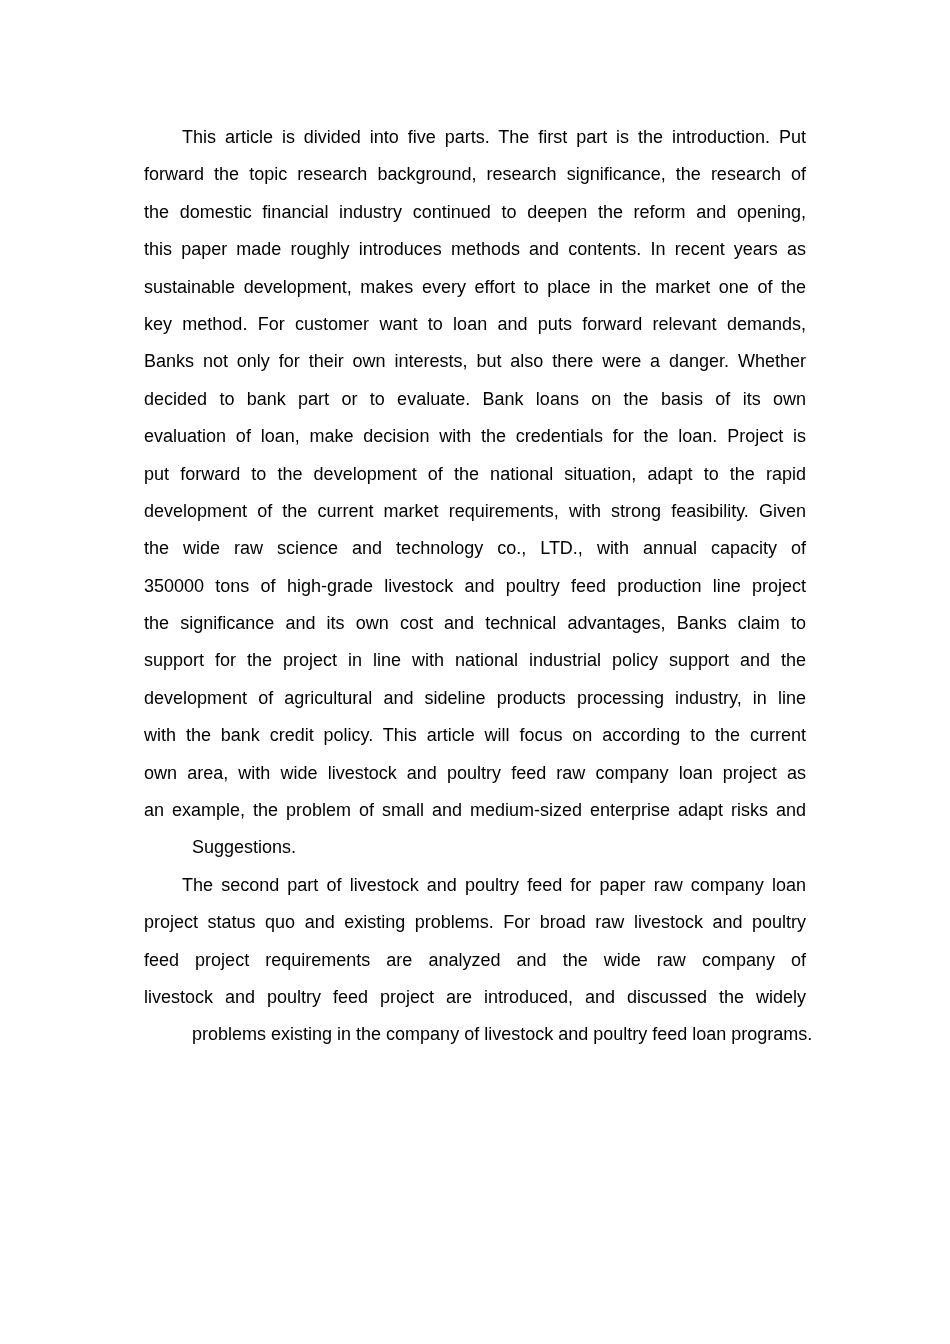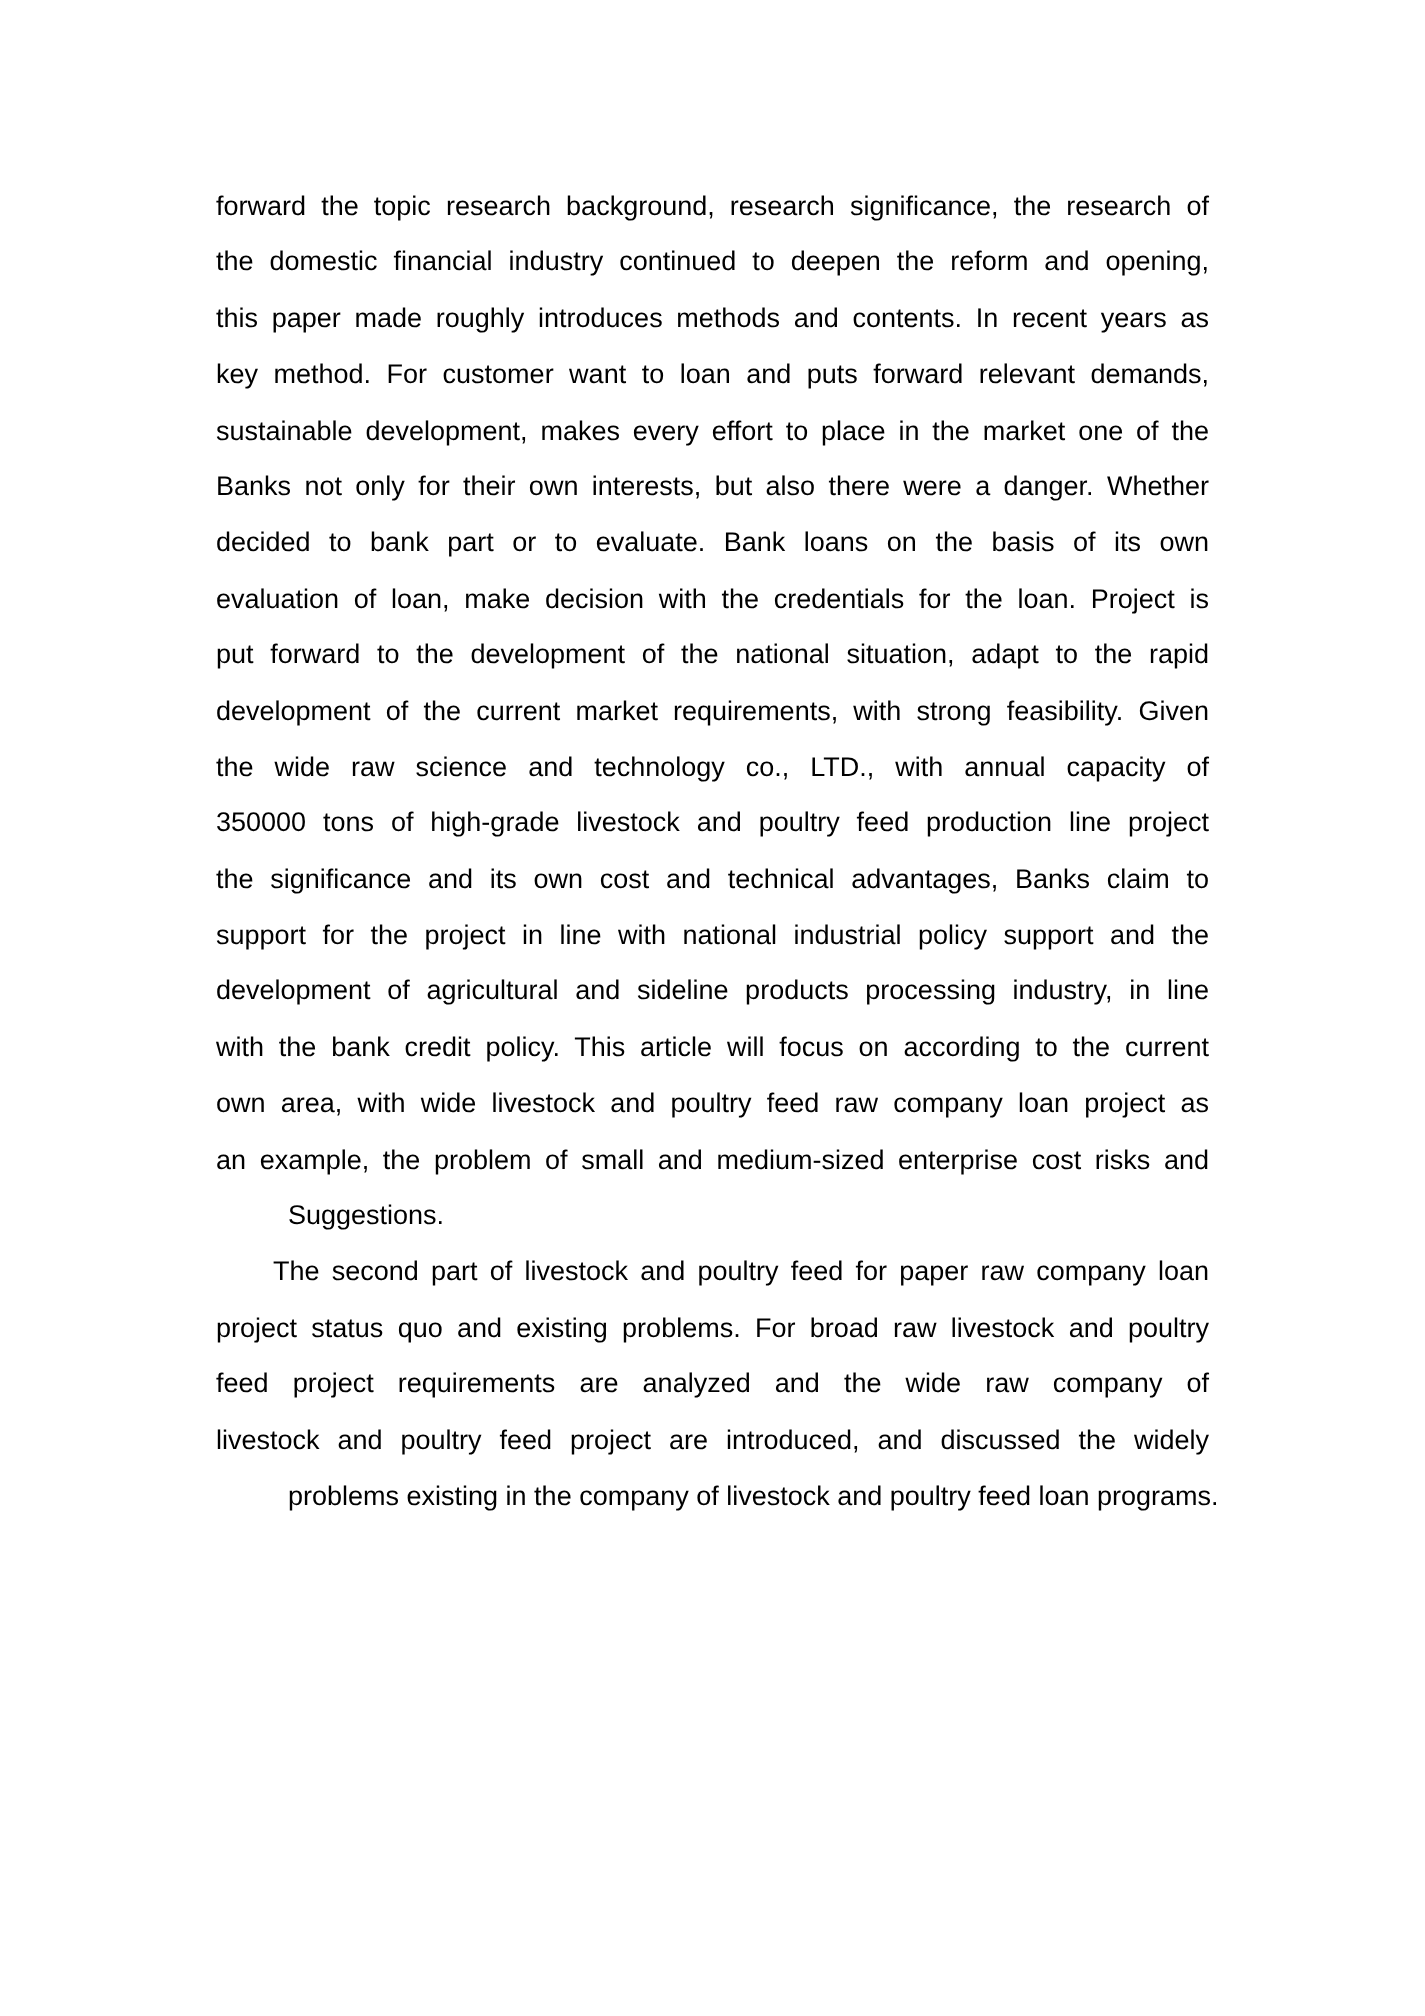--- a/index.html
+++ b/index.html
@@ -51,38 +51,39 @@
     .line.indent {
       padding-left: 38px;
     }
   </style>
 </head>
 <body>
 
 <div class="page">
   <div class="text-column">
     <div class="paragraph" id="para-0">
+        <span class="line indent">This article is divided into five parts. The first part is the introduction. Put</span>
         <span class="line">forward the topic research background, research significance, the research of</span>
         <span class="line">the domestic financial industry continued to deepen the reform and opening,</span>
         <span class="line">this paper made roughly introduces methods and contents. In recent years as</span>
+        <span class="line">sustainable development, makes every effort to place in the market one of the</span>
         <span class="line">key method. For customer want to loan and puts forward relevant demands,</span>
-        <span class="line">sustainable development, makes every effort to place in the market one of the</span>
         <span class="line">Banks not only for their own interests, but also there were a danger. Whether</span>
         <span class="line">decided to bank part or to evaluate. Bank loans on the basis of its own</span>
         <span class="line">evaluation of loan, make decision with the credentials for the loan. Project is</span>
         <span class="line">put forward to the development of the national situation, adapt to the rapid</span>
         <span class="line">development of the current market requirements, with strong feasibility. Given</span>
         <span class="line">the wide raw science and technology co., LTD., with annual capacity of</span>
         <span class="line">350000 tons of high-grade livestock and poultry feed production line project</span>
         <span class="line">the significance and its own cost and technical advantages, Banks claim to</span>
         <span class="line">support for the project in line with national industrial policy support and the</span>
         <span class="line">development of agricultural and sideline products processing industry, in line</span>
         <span class="line">with the bank credit policy. This article will focus on according to the current</span>
         <span class="line">own area, with wide livestock and poultry feed raw company loan project as</span>
-        <span class="line">an example, the problem of small and medium-sized enterprise cost risks and</span>
+        <span class="line">an example, the problem of small and medium-sized enterprise adapt risks and</span>
         <span class="line last">Suggestions.</span>
       </div>
     <div class="paragraph" id="para-1">
         <span class="line indent">The second part of livestock and poultry feed for paper raw company loan</span>
         <span class="line">project status quo and existing problems. For broad raw livestock and poultry</span>
         <span class="line">feed project requirements are analyzed and the wide raw company of</span>
         <span class="line">livestock and poultry feed project are introduced, and discussed the widely</span>
         <span class="line last">problems existing in the company of livestock and poultry feed loan programs.</span>
       </div>
   </div>

